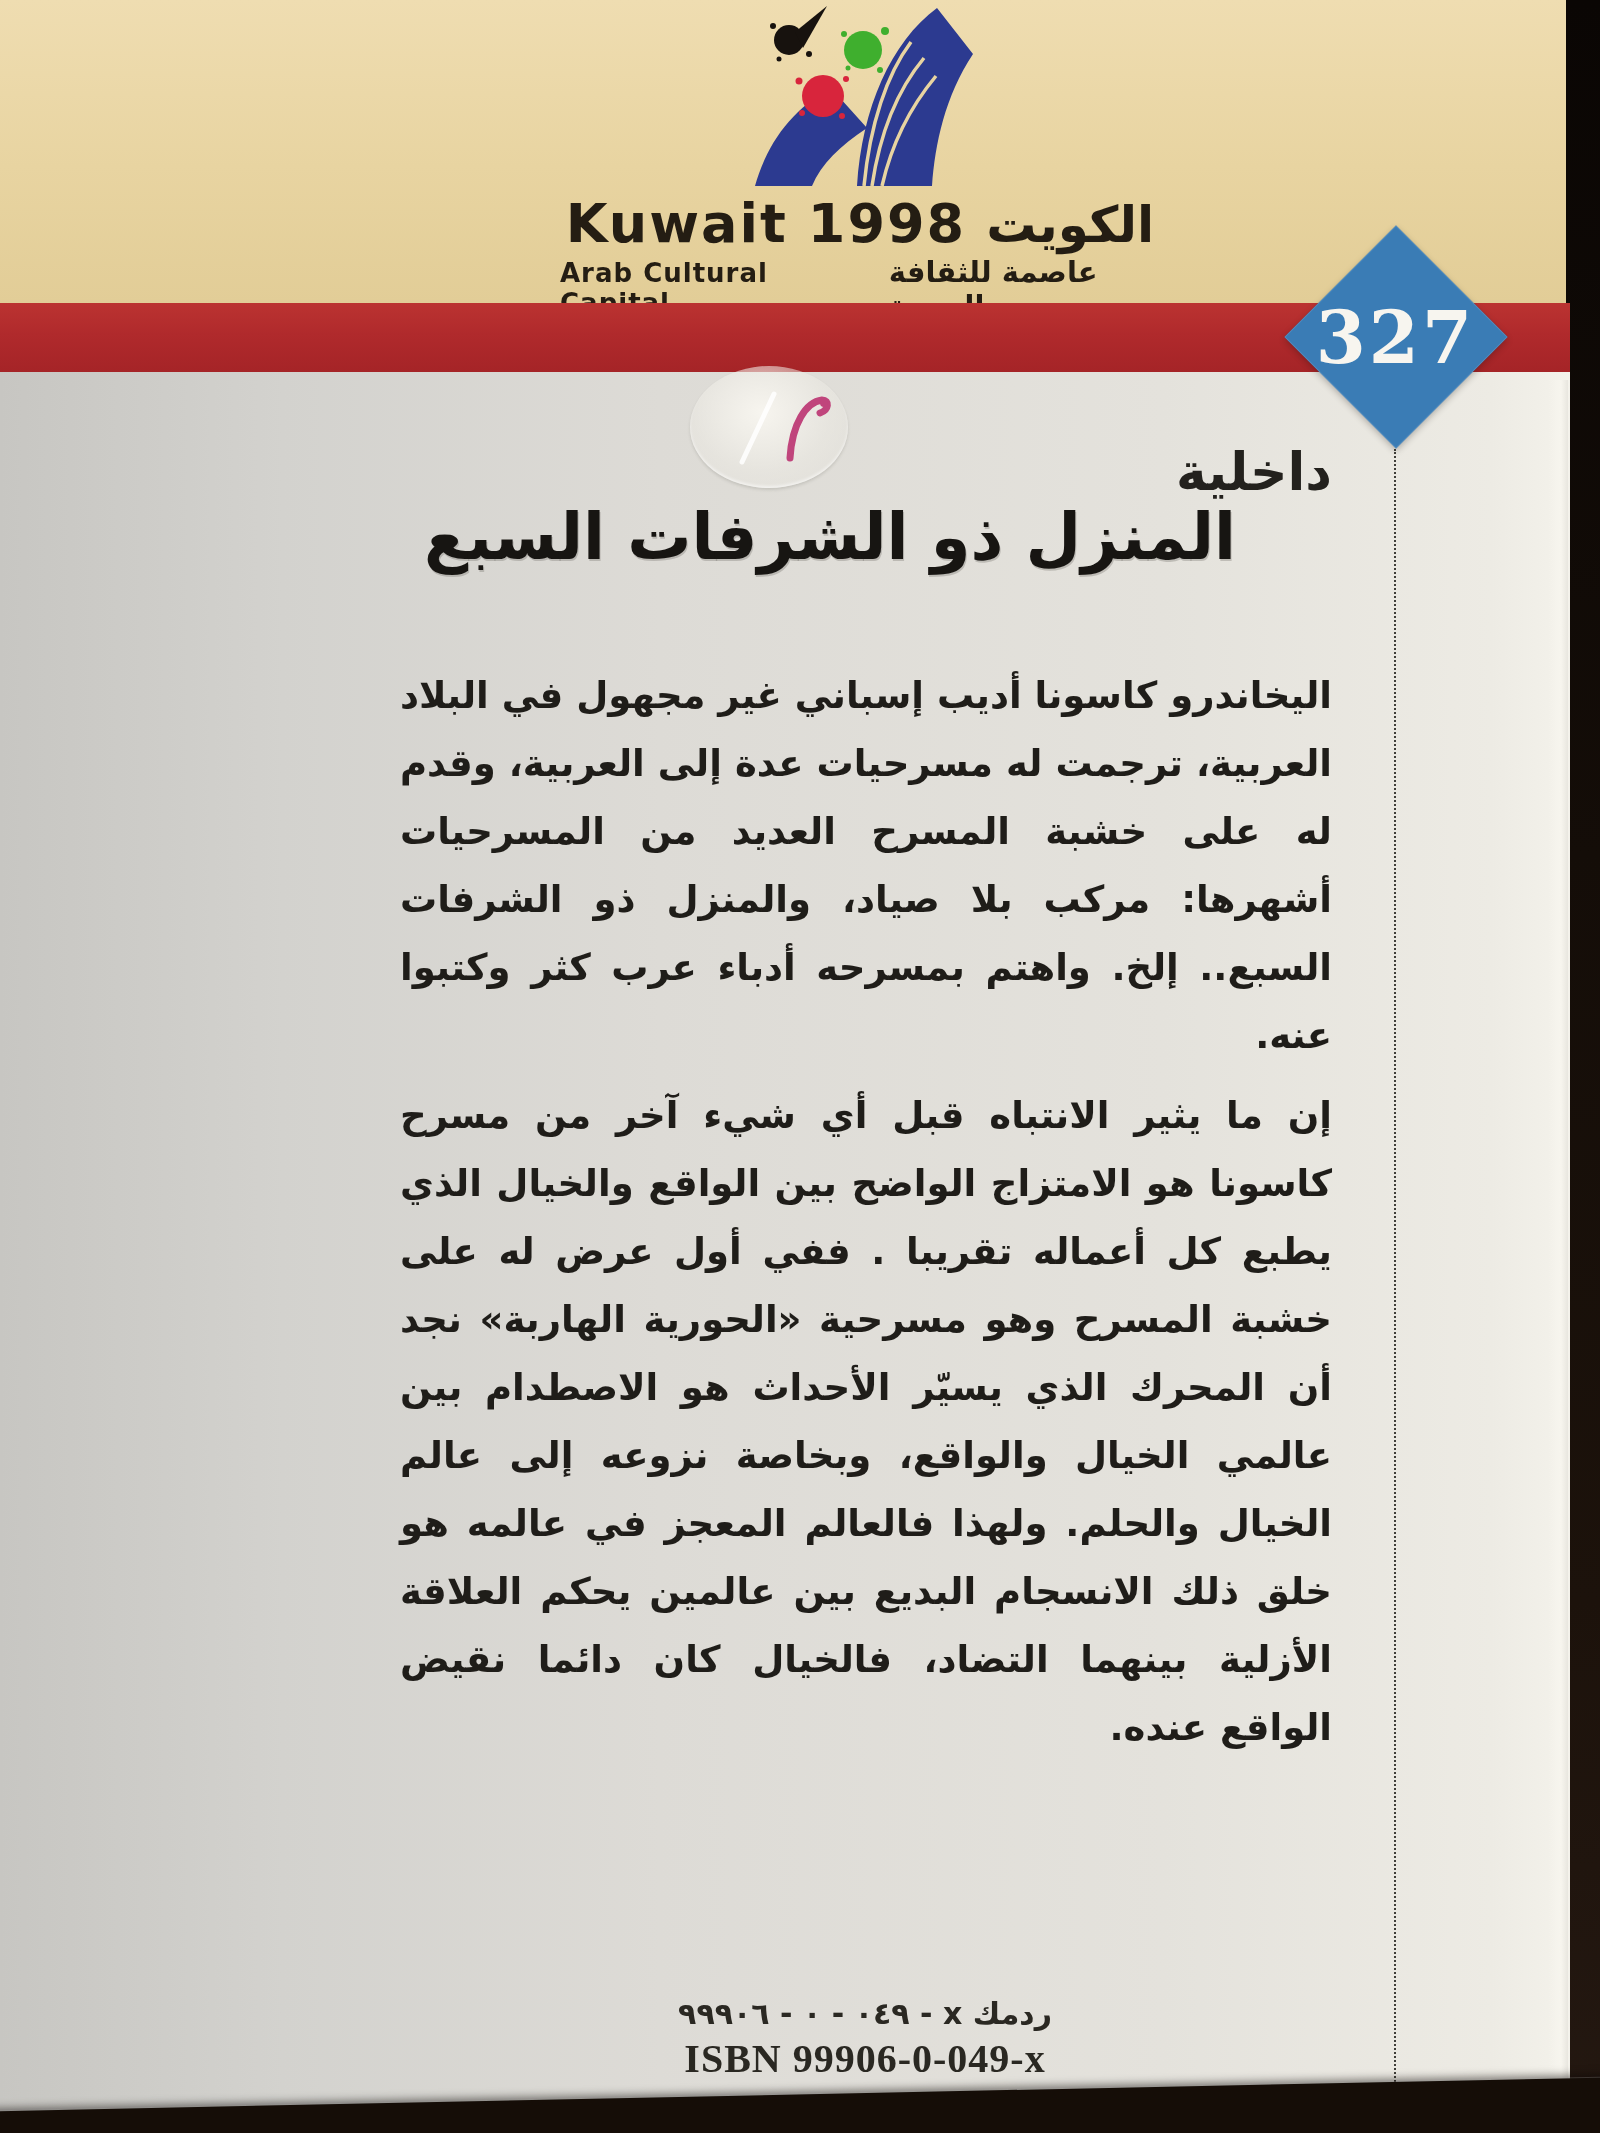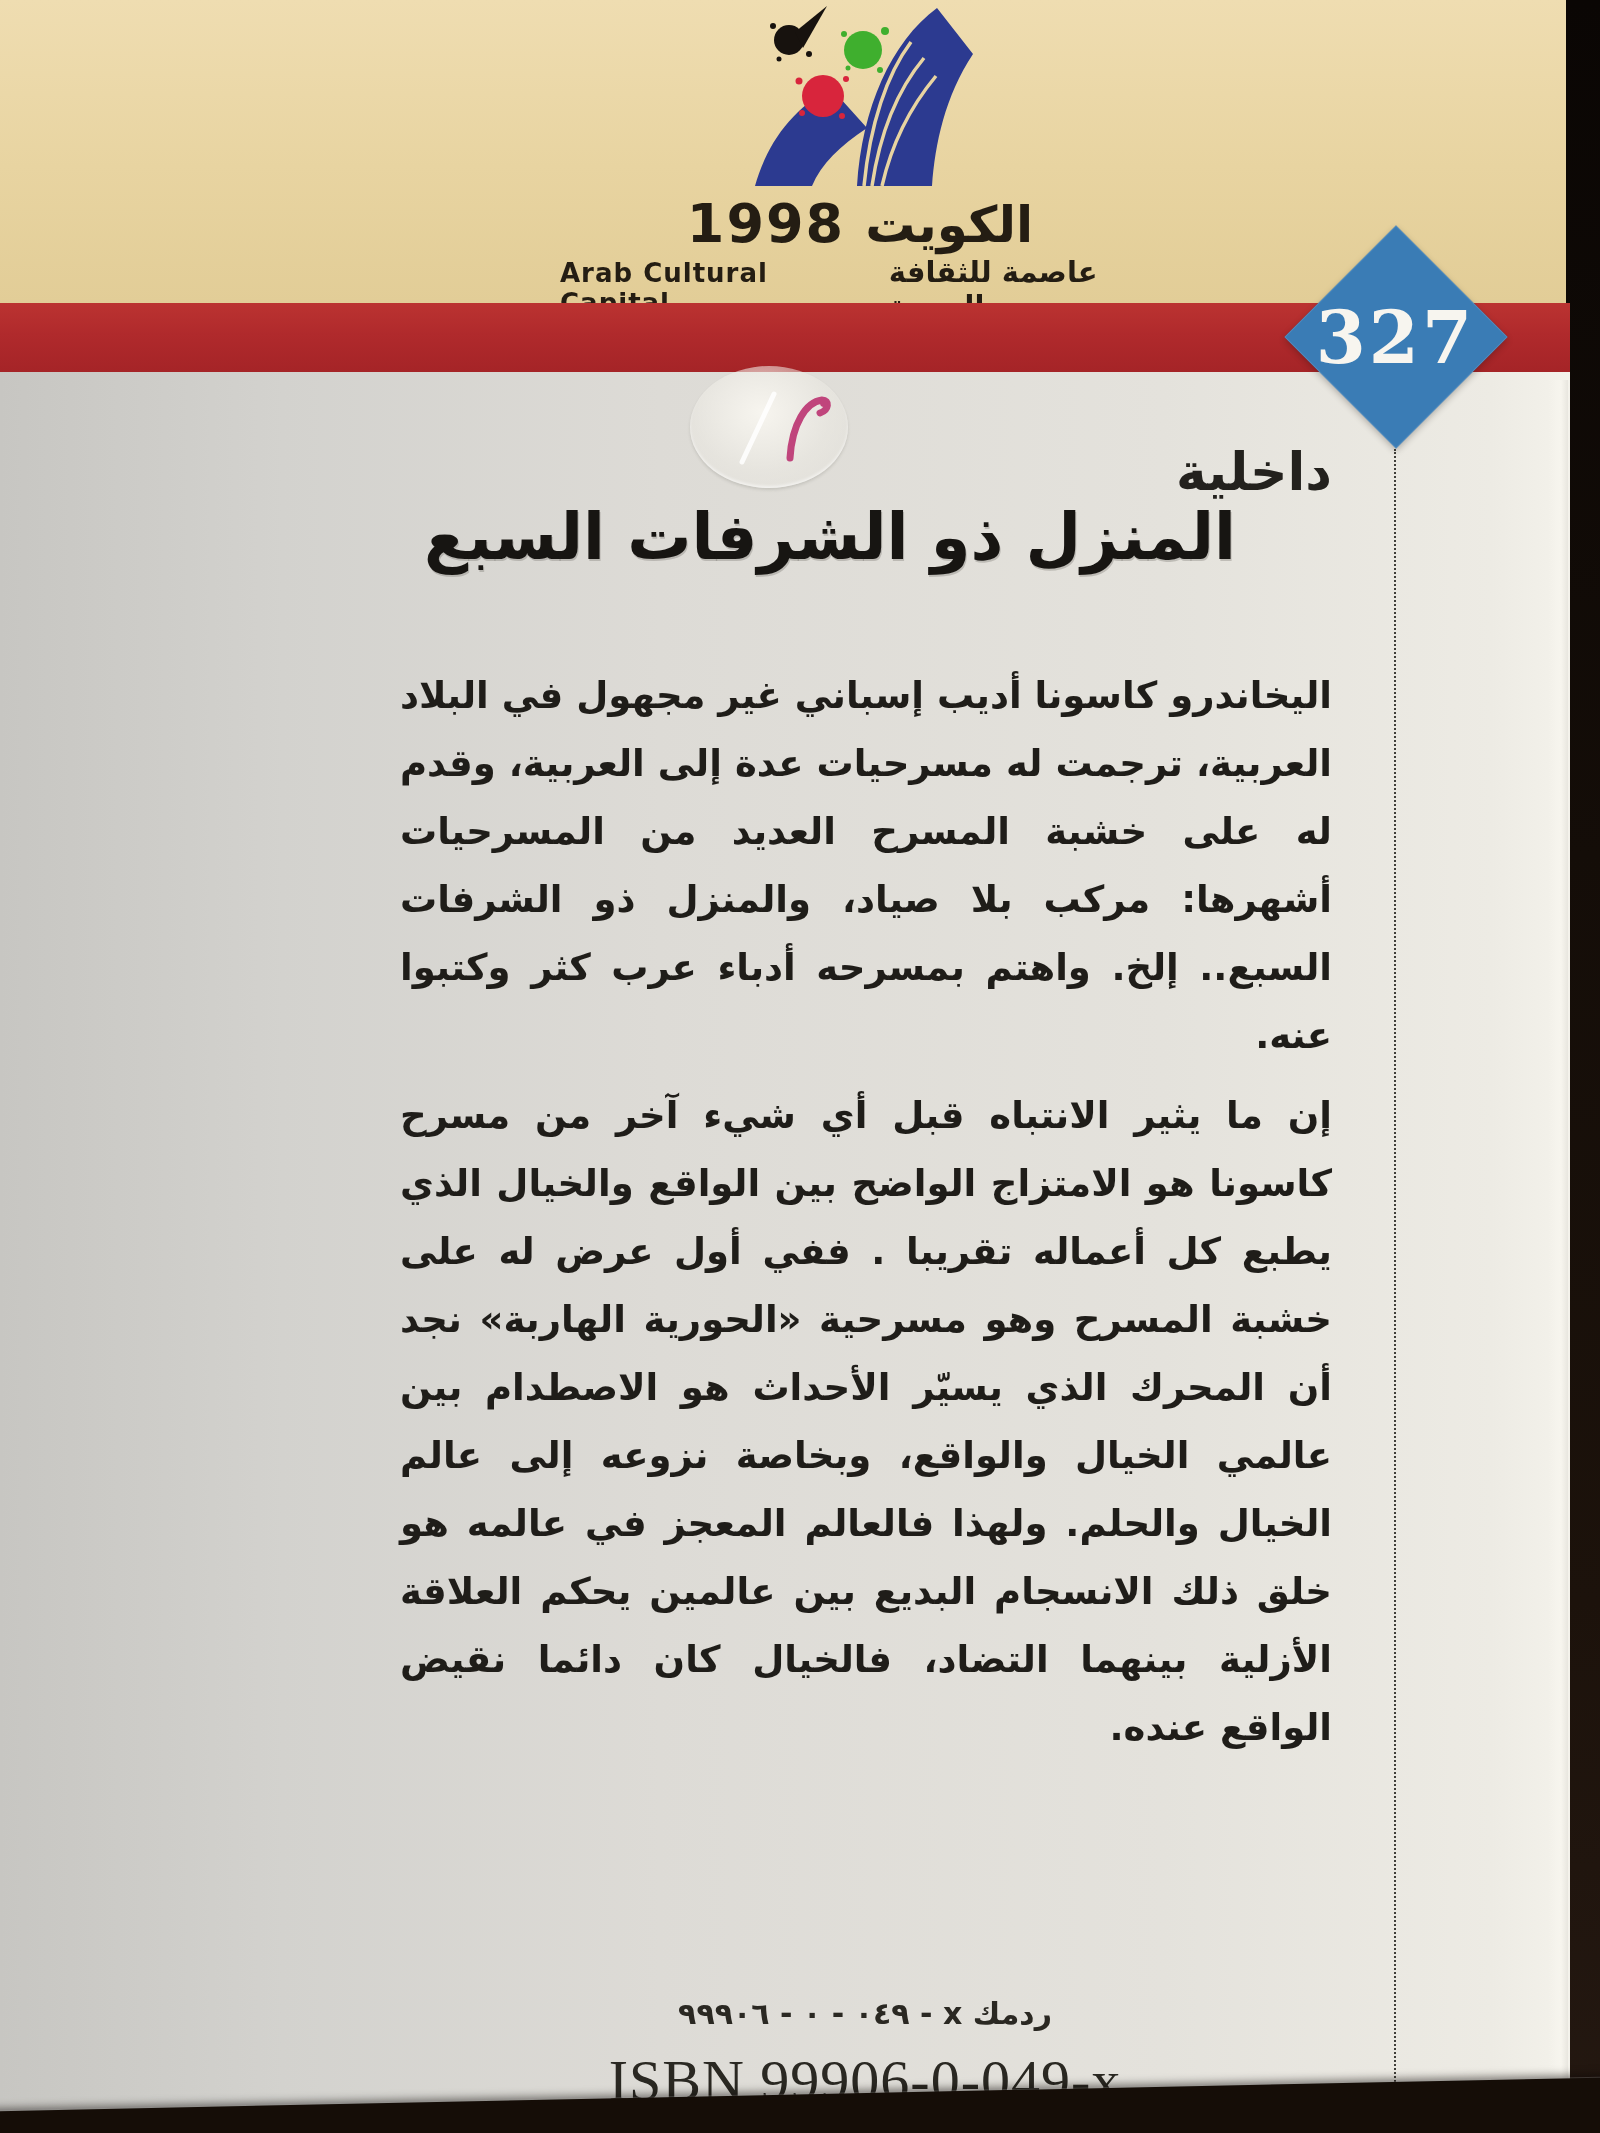--- a/index.html
+++ b/index.html
@@ -75,21 +75,21 @@
     font-size:64px;font-weight:700;color:#171512;
     text-shadow:1px 2px 0 rgba(120,118,112,.35);
   }
   .synopsis{
     position:absolute;left:388px;top:650px;width:956px;direction:rtl;
     text-align:justify;font-size:37px;font-weight:700;line-height:68px;color:#1f1d19;
   }
   .synopsis p{margin:12px;}
   .isbn{position:absolute;left:390px;top:1996px;width:950px;text-align:center;color:#2a2822;}
   .isbn-ar{direction:rtl;font-size:30px;font-weight:700;}
-  .isbn-en{font-family:"Liberation Serif",serif;font-size:58px;letter-spacing:1px;margin-top:16px;}
+  .isbn-en{font-family:"Liberation Serif",serif;font-size:40px;letter-spacing:1px;margin-top:4px;font-weight:bold;}
   
   .bottom-shadow{
     position:absolute;left:-40px;top:2094px;width:1720px;height:160px;
     background:#150d07;transform:rotate(-1.2deg);
     box-shadow:0 -3px 8px rgba(10,6,3,.5), 0 -1px 0 rgba(255,255,255,.25);
   }
 </style>
 </head>
 <body>
 
@@ -126,20 +126,21 @@
         <g>
           <circle class="splash-red" cx="78" cy="92" r="21"></circle>
           <circle class="splash-red" cx="54" cy="77" r="3.5"></circle>
           <circle class="splash-red" cx="101" cy="75" r="3"></circle>
           <circle class="splash-red" cx="97" cy="112" r="3"></circle>
           <circle class="splash-red" cx="57" cy="109" r="3"></circle>
         </g>
       </svg>
     </div>
     <div class="logo-title">
+      <span class="en">Kuwait</span>
       <span class="en">1998</span>
       <span class="ar">الكويت</span>
     </div>
     <div class="logo-sub">
       <span class="en">Arab Cultural Capital</span>
       <span class="ar">عاصمة للثقافة العربية</span>
     </div>
   </div>
 
   <div class="red-band"></div>

